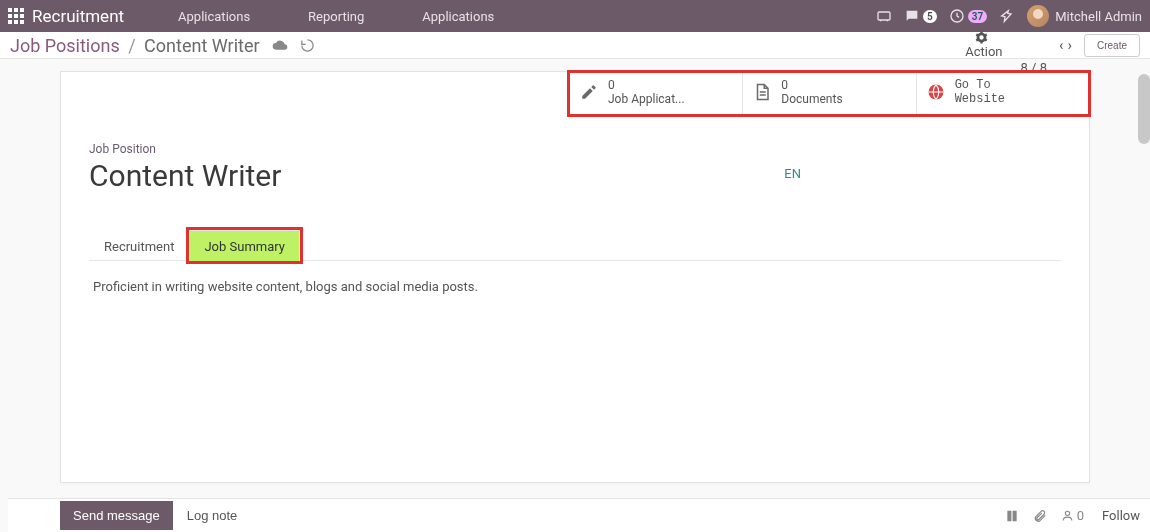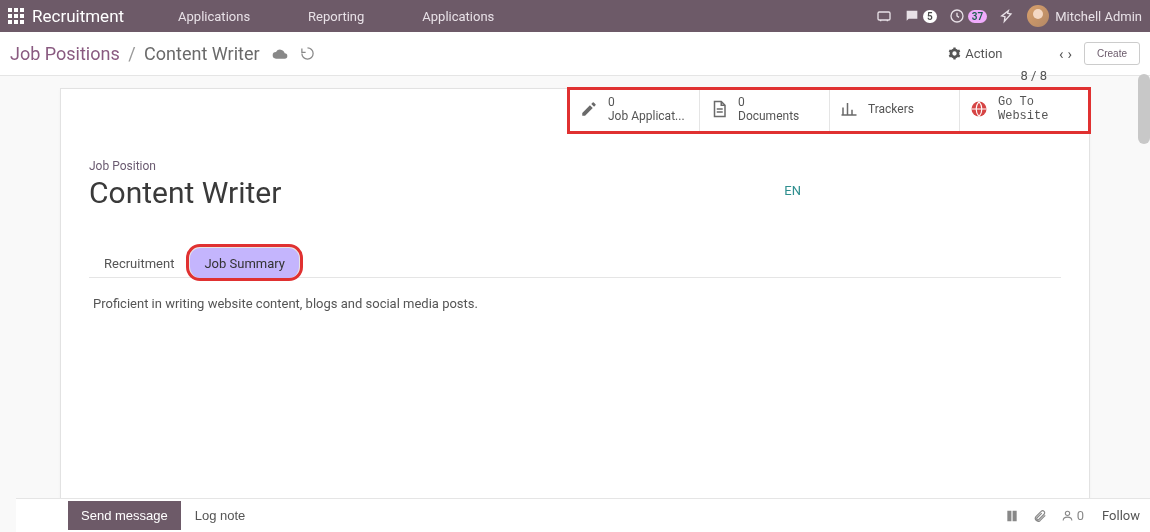--- a/index.html
+++ b/index.html
@@ -28,34 +28,34 @@
   .topnav .brand { font-size: 17px; font-weight: 400; color: #fff; margin-right: 14px; cursor:pointer;}
   .topnav .menu-item { font-size: 13px; color: #e8e1e7; margin-right: 18px; cursor:pointer;margin-left:40px;}
   .topnav .spacer { flex: 1; }
   .topnav .right-item { display:flex; align-items:center; margin-left: 12px; cursor:pointer; color:#e8e1e7;}
   .badge { background:#fff; color:#4a4a4a; font-size:10px; font-weight:600; border-radius:7px; padding:0 4px; margin-left:3px; line-height:13px;}
   .badge.teal { background:#f0abfc; color:#1b5e4f;}
   .avatar { width:22px; height:22px; border-radius:50%; background:linear-gradient(135deg,#d9a06b,#b38866); margin-right:6px; display:inline-block; position:relative;}
   .avatar::after{content:"";position:absolute;top:4px;left:6px;width:10px;height:10px;border-radius:50%;background:#f4d8c4;}
   
   .controlpanel {
-    height: 44px;
+    height: 27px;
     background:#fff;
     border-bottom:1px solid #e5e5e5;
     display:flex;
     align-items:center;
     padding: 0 10px;
   }
   .breadcrumb { font-size:18px; color:#7b6a80;}
   .breadcrumb .link { color:#895a80; cursor:pointer;}
   .breadcrumb .sep { color:#999; margin:0 4px;}
   .breadcrumb .current { color:#6a6a6a;}
   .bc-icon { margin-left:12px; color:#888; cursor:pointer;}
   .cp-spacer { flex:1;}
-  .action-btn { color:#555; font-size:13px; cursor:pointer; margin-right:18px; display:flex; align-items:center;}
+  .action-btn { color:#555; font-size:13px; cursor:pointer; margin-right:18px; display:flex; align-items:center;flex-direction:column;}
   .pager { font-size:13px; color:#555; margin-right:10px;margin-top:44px;}
   .pager-arrow { color:#555; cursor:pointer; margin:0 2px; font-size:15px;}
   .create-btn {
     border:1px solid #ccc; background:#fff; color:#6b5a6b; font-size:10px;
     padding:5px 12px; border-radius:3px; cursor:pointer; margin-left:10px;
   }
   
   .main-wrap { display:flex; justify-content:center; padding-top:12px; height: calc(100% - 32px - 42px - 34px);}
   .sheet {
     width: 1030px;
@@ -104,32 +104,31 @@
     border-bottom:none;
     font-size:13px;
     color:#555;
     cursor:pointer;
     background:transparent;
     position:relative;
     top:1px;
   }
   .tab.active {
     border-color:#e5e5e5;
-    background:#c4b5fd;
+    background:#bef264;
     color:#333;
-    border-radius:11px;
   }
   .tab.highlight { outline:3px solid #e03131; outline-offset:0;}
   .tab-content { padding:18px 4px; font-size:13px; color:#555;}
   
   .scroll-hint { position:absolute; right:0; top:74px; width:12px; height:70px; background:#c8c8c8; border-radius:6px;}
   
   .chatter {
     position:absolute;
-    left:16px; right:0; bottom:0;
+    left:8px; right:0; bottom:0;
     height:34px;
     background:#fff;
     border-top:1px solid #e5e5e5;
     display:flex;
     align-items:center;
     padding:0 10px 0 52px;
   }
   .send-msg {
     background:#6d5a68; color:#fff; border:none; padding:7px 13px; font-size:13px; cursor:pointer;
   }
@@ -242,30 +241,20 @@
               <path d="M6 2h9l5 5v15H6z"></path>
               <path d="M15 2v5h5"></path>
               <path d="M9 12h8M9 16h8"></path>
             </svg>
         </span>
         <span class="stat-text">
           <span class="num">0</span>
           <span class="lbl">Documents</span>
         </span>
       </div>
-      <div class="stat-btn">
-        <span class="stat-icon">
-          <svg width="18" height="18" viewBox="0 0 24 24" fill="none" stroke="currentColor" stroke-width="2">
-              <path d="M4 20V10M10 20V4M16 20v-7M22 20H2"></path>
-            </svg>
-        </span>
-        <span class="stat-text">
-          <span class="lbl">Trackers</span>
-        </span>
-      </div>
       <div class="stat-btn globe">
         <span class="stat-icon">
           <svg width="18" height="18" viewBox="0 0 24 24" fill="currentColor">
               <circle cx="12" cy="12" r="10" fill="#d64545"></circle>
               <path d="M2 12h20M12 2a15 15 0 010 20M12 2a15 15 0 000 20" stroke="#fff" stroke-width="1.5" fill="none"></path>
             </svg>
         </span>
         <span class="stat-text">
           <span class="lbl">Go To</span>
           <span class="lbl">Website</span>

